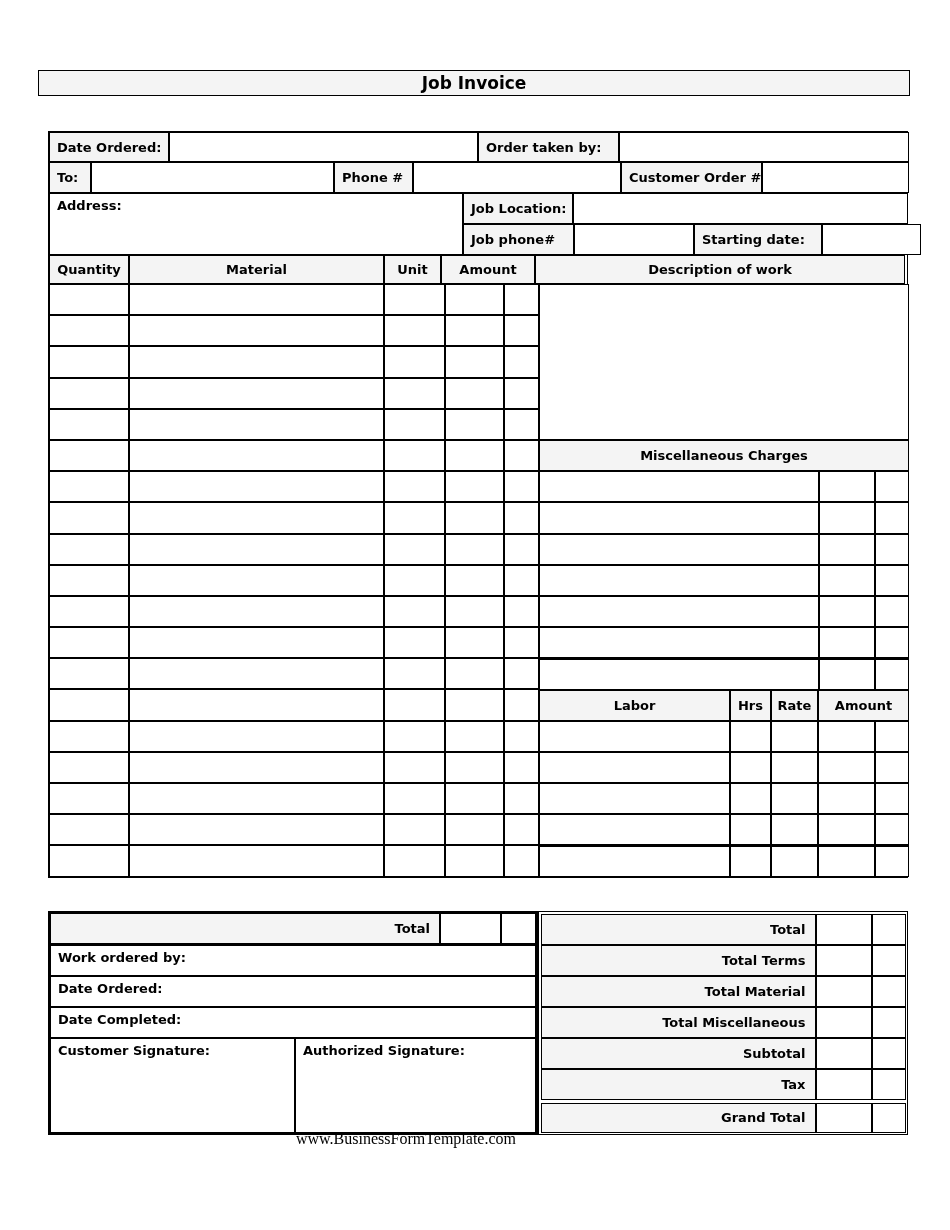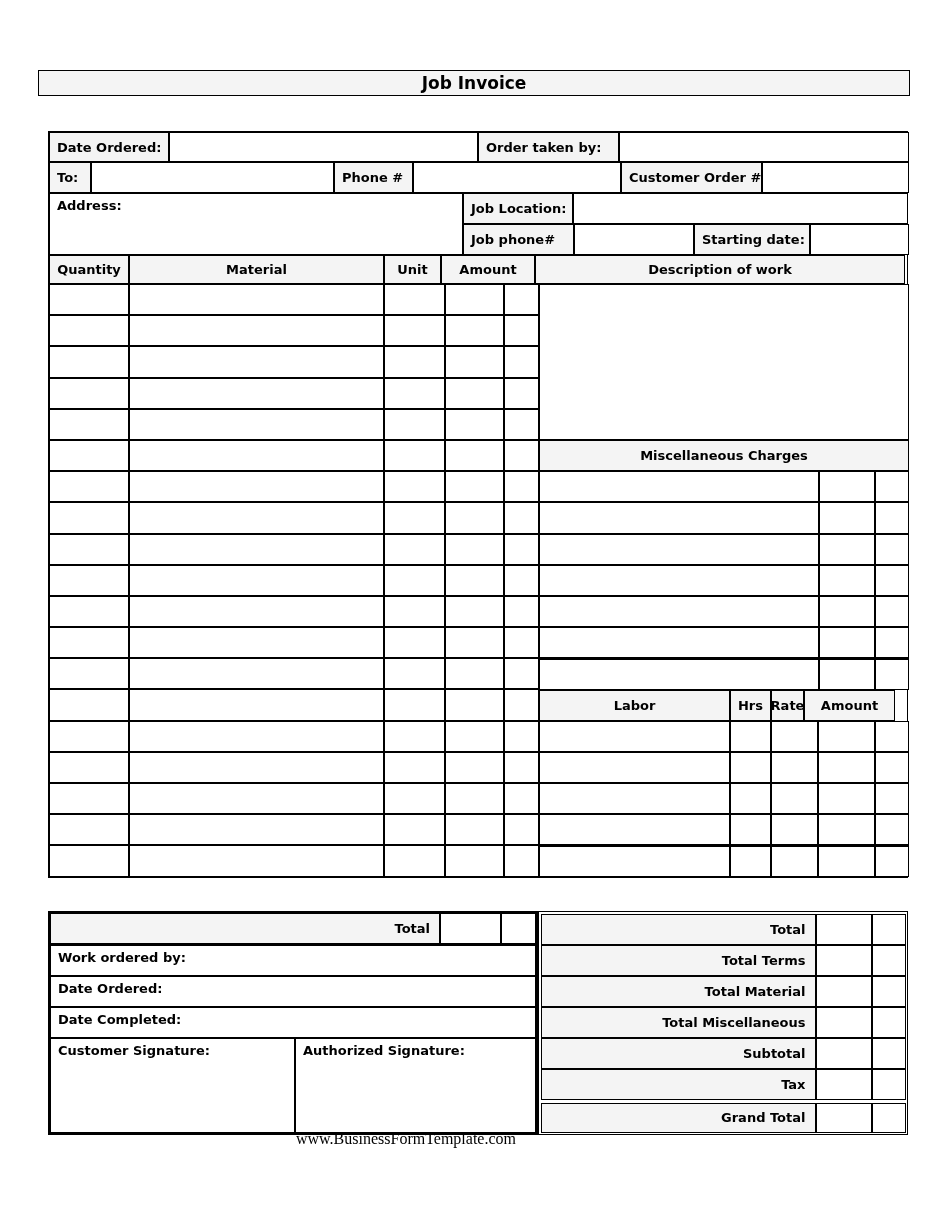--- a/index.html
+++ b/index.html
@@ -63,21 +63,21 @@
       <div class="r h62">
         <div class="c lbl top" style="width:414px">Address:</div>
         <div style="width:446px">
           <div class="r h31">
             <div class="c sh lbl" style="width:110px">Job Location:</div>
             <div class="c" style="width:335px"></div>
           </div>
           <div class="r h31">
             <div class="c sh lbl" style="width:111px">Job phone#</div>
             <div class="c" style="width:120px"></div>
-            <div class="c sh lbl" style="width:116px">Starting date:</div>
+            <div class="c sh lbl" style="width:128px">Starting date:</div>
             <div class="c" style="width:99px"></div>
           </div>
         </div>
       </div>
 
 
       <div class="r h29">
         <div class="c sh lbl ctr" style="width:80px">Quantity</div>
         <div class="c sh lbl ctr" style="width:255px">Material</div>
         <div class="c sh lbl ctr" style="width:57px">Unit</div>
@@ -259,21 +259,21 @@
               </div>
               <div class="r" style="height: 31.2px;">
                 <div class="c thick-top" style="width: 280px;"></div>
                 <div class="c thick-top" style="width: 56px;"></div>
                 <div class="c thick-top" style="width: 34px;"></div>
               </div>
             </div>
           <div class="r" style="height:31.2px">
             <div class="c sh lbl ctr" style="width:191px">Labor</div>
             <div class="c sh lbl ctr" style="width:41px">Hrs</div>
-            <div class="c sh lbl ctr" style="width:33px">Rate</div>
+            <div class="c sh lbl ctr" style="width:47px">Rate</div>
             <div class="c sh lbl ctr" style="width:91px">Amount</div>
           </div>
           <div id="labor-rows">
               <div class="r" style="height: 31.2px;">
                 <div class="c" style="width: 191px;"></div>
                 <div class="c" style="width: 41px;"></div>
                 <div class="c" style="width: 47px;"></div>
                 <div class="c" style="width: 57px;"></div>
                 <div class="c" style="width: 34px;"></div>
               </div>

